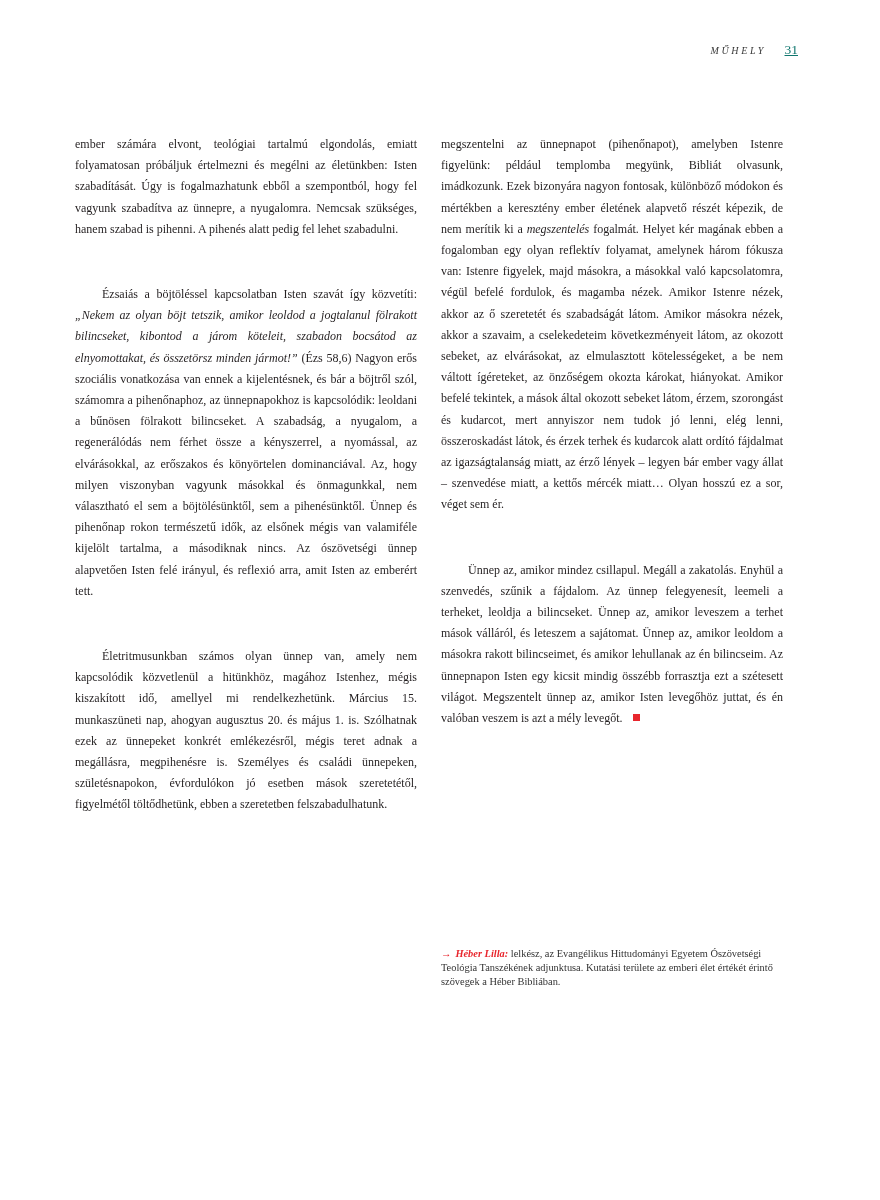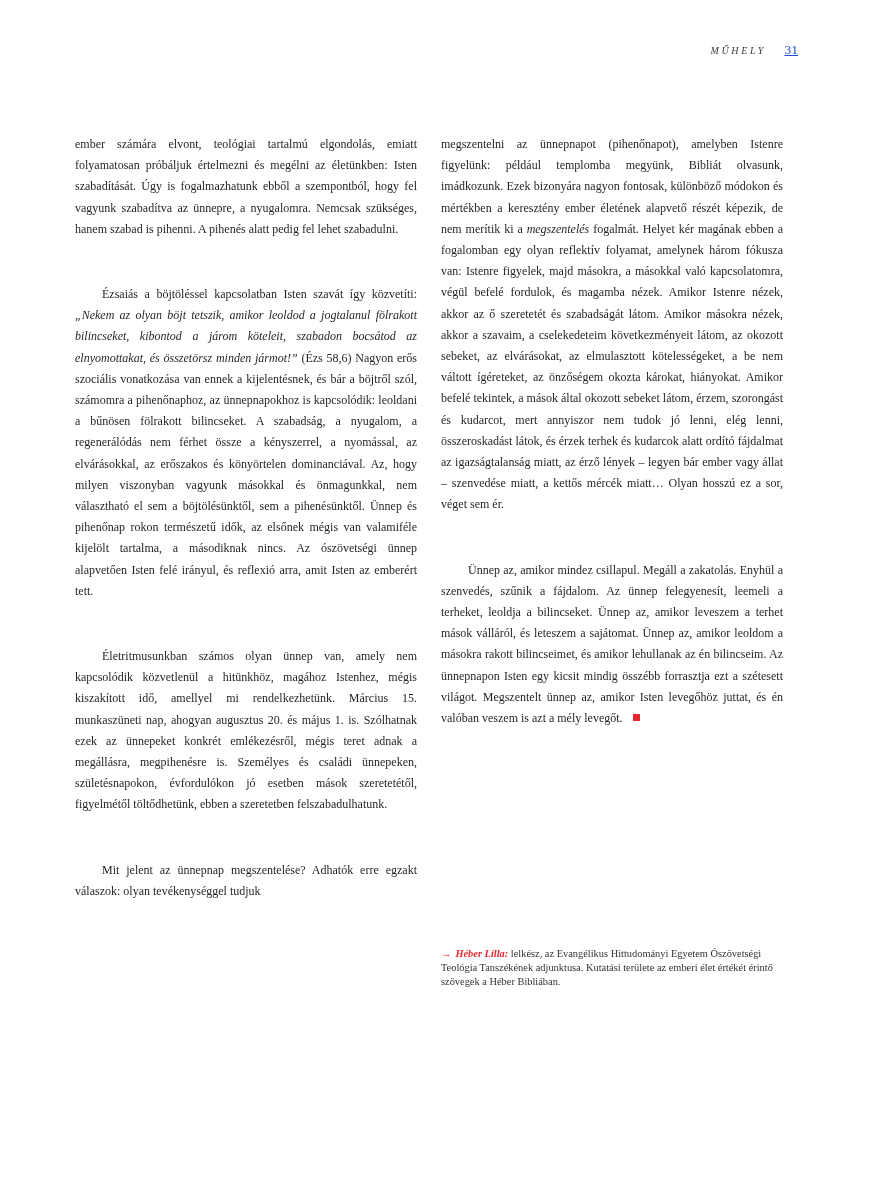--- a/index.html
+++ b/index.html
@@ -1,21 +1,21 @@
 <!DOCTYPE html>
 <html><head>
 <meta charset="utf-8">
 <style>
   html, body { margin: 0; padding: 0; background: #ffffff; }
   body { width: 880px; height: 1200px; position: relative; overflow: hidden;
          font-family: "Liberation Serif", "DejaVu Serif", serif; color: #231f20; }
   .running-head { position: absolute; top: 42px; left: 0; width: 880px; height: 20px; padding-left: 18px; }
   .section-name { position: absolute; right: 132px; top: 3px; font-size: 10px; font-style: italic;
                   letter-spacing: 2.6px; color: #3a3a3a; }
-  .page-number { position: absolute; right: 100px; top: 0; font-size: 13.5px; color: #1d4ed8; text-decoration: underline; }
+  .page-number { position: absolute; right: 100px; top: 0; font-size: 13.5px; color: #0f766e; text-decoration: underline; }
   .column { position: absolute; top: 134px; width: 342px; font-size: 12px; line-height: 21.2px;
             text-align: justify; hyphens: manual; }
   .col-left { left: 75px; }
   .col-right { left: 441px; }
   .column p { margin: 0; }
   .column p.indent { text-indent: 27px; margin-top: 44px; }
   .column em { }
   .end-mark { display: inline-block; width: 7px; height: 7px; background: #e8262d; margin-left: 10px;
               vertical-align: 1px; }
   .footnote { position: absolute; top: 947px; left: 441px; width: 345px; font-size: 10.4px;
@@ -28,21 +28,20 @@
 
 <div class="running-head">
   <span class="section-name">MŰHELY</span>
   <span class="page-number">31</span>
 </div>
 
 <div class="column col-left">
   <p>ember számára elvont, teológiai tartalmú elgondolás, emiatt folyamatosan próbáljuk értelmezni és megélni az életünkben: Isten szabadítását. Úgy is fogalmazhatunk ebből a szempontból, hogy fel vagyunk szabadítva az ünnepre, a nyugalomra. Nemcsak szükséges, hanem szabad is pihenni. A pihenés alatt pedig fel lehet szabadulni.</p>
   <p class="indent"><span>Ézsaiás a böjtöléssel kapcsolatban Isten szavát így közvetíti: </span><em>„Nekem az olyan böjt tetszik, amikor leoldod a jogtalanul fölrakott bilincseket, kibontod a járom köteleit, szabadon bocsátod az elnyomottakat, és összetörsz minden jármot!”</em><span> (Ézs 58,6) Nagyon erős szociális vonatkozása van ennek a kijelentésnek, és bár a böjtről szól, számomra a pihenőnaphoz, az ünnepnapokhoz is kapcsolódik: leoldani a bűnösen fölrakott bilincseket. A szabadság, a nyugalom, a regenerálódás nem férhet össze a kényszerrel, a nyomással, az elvárásokkal, az erőszakos és könyörtelen dominanciával. Az, hogy milyen viszonyban vagyunk másokkal és önmagunkkal, nem választható el sem a böjtölésünktől, sem a pihenésünktől. Ünnep és pihenőnap rokon természetű idők, az elsőnek mégis van valamiféle kijelölt tartalma, a másodiknak nincs. Az ószövetségi ünnep alapvetően Isten felé irányul, és reflexió arra, amit Isten az emberért tett.</span></p>
   <p class="indent">Életritmusunkban számos olyan ünnep van, amely nem kapcsolódik közvetlenül a hitünkhöz, magához Istenhez, mégis kiszakított idő, amellyel mi rendelkezhetünk. Március 15. munkaszüneti nap, ahogyan augusztus 20. és május 1. is. Szólhatnak ezek az ünnepeket konkrét emlékezésről, mégis teret adnak a megállásra, megpihenésre is. Személyes és családi ünnepeken, születésnapokon, évfordulókon jó esetben mások szeretetétől, figyelmétől töltődhetünk, ebben a szeretetben felszabadulhatunk.</p>
-  <p class="indent">Mit jelent az ünnepnap megszentelése? Adhatók erre egzakt válaszok: olyan tevékenységgel tudjuk</p>
 </div>
 
 <div class="column col-right">
   <p><span>megszentelni az ünnepnapot (pihenőnapot), amelyben Istenre figyelünk: például templomba megyünk, Bibliát olvasunk, imádkozunk. Ezek bizonyára nagyon fontosak, különböző módokon és mértékben a keresztény ember életének alapvető részét képezik, de nem merítik ki a </span><em>megszentelés</em><span> fogalmát. Helyet kér magának ebben a fogalomban egy olyan reflektív folyamat, amelynek három fókusza van: Istenre figyelek, majd másokra, a másokkal való kapcsolatomra, végül befelé fordulok, és magamba nézek. Amikor Istenre nézek, akkor az ő szeretetét és szabadságát látom. Amikor másokra nézek, akkor a szavaim, a cselekedeteim következményeit látom, az okozott sebeket, az elvárásokat, az elmulasztott kötelességeket, a be nem váltott ígéreteket, az önzőségem okozta károkat, hiányokat. Amikor befelé tekintek, a mások által okozott sebeket látom, érzem, szorongást és kudarcot, mert annyiszor nem tudok jó lenni, elég lenni, összeroskadást látok, és érzek terhek és kudarcok alatt ordító fájdalmat az igazságtalanság miatt, az érző lények – legyen bár ember vagy állat – szenvedése miatt, a kettős mércék miatt… Olyan hosszú ez a sor, véget sem ér.</span></p>
   <p class="indent"><span>Ünnep az, amikor mindez csillapul. Megáll a zakatolás. Enyhül a szenvedés, szűnik a fájdalom. Az ünnep felegyenesít, leemeli a terheket, leoldja a bilincseket. Ünnep az, amikor leveszem a terhet mások válláról, és leteszem a sajátomat. Ünnep az, amikor leoldom a másokra rakott bilincseimet, és amikor lehullanak az én bilincseim. Az ünnepnapon Isten egy kicsit mindig összébb forrasztja ezt a szétesett világot. Megszentelt ünnep az, amikor Isten levegőhöz juttat, és én valóban veszem is azt a mély levegőt.</span><span class="end-mark"></span></p>
 </div>
 
 <div class="footnote">
   <span class="arrow">→</span><span class="author">Héber Lilla:</span><span> lelkész, az Evangélikus Hittudományi Egyetem Ószövetségi Teológia Tanszékének adjunktusa. Kutatási területe az emberi élet értékét érintő szövegek a Héber Bibliában.</span>
 </div>

